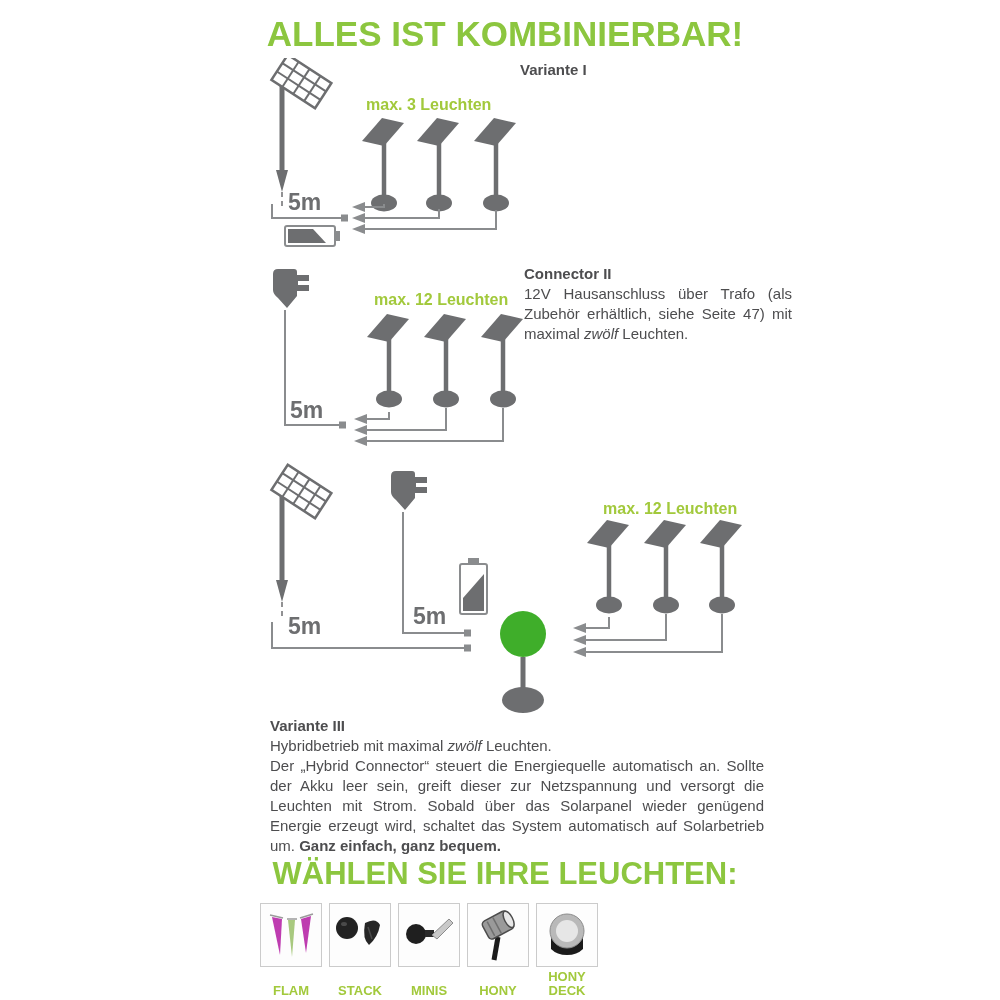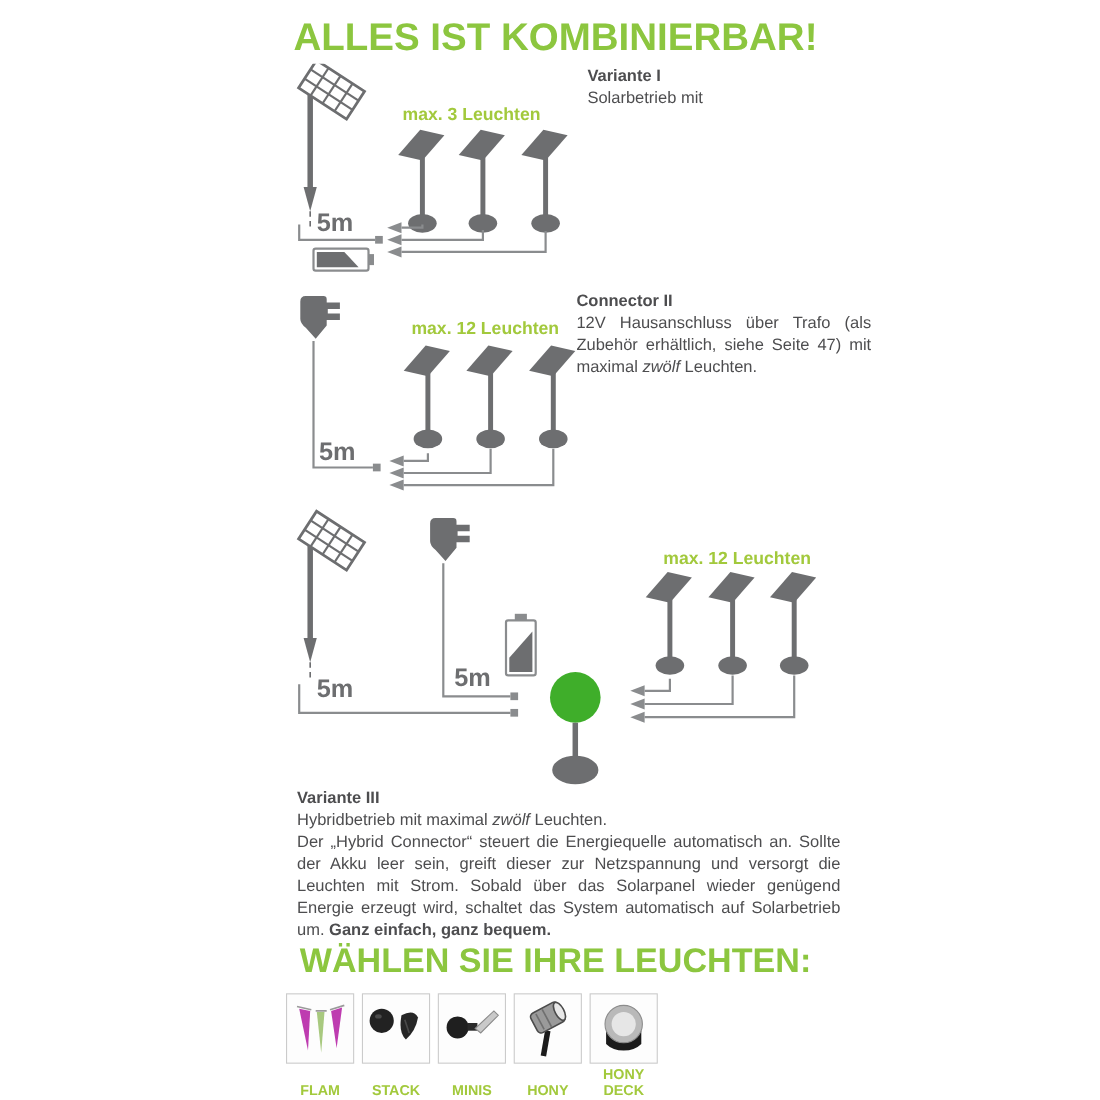--- a/index.html
+++ b/index.html
@@ -73,23 +73,22 @@
       <polyline points="110,171 241,171 241,152"></polyline>
     </g>
     <g fill="#8A8C8E">
       <polygon points="97,149 110,144 110,154"></polygon>
       <polygon points="97,160 110,155 110,165"></polygon>
       <polygon points="97,171 110,166 110,176"></polygon>
     </g>
   </svg>
   <div class="len-label" style="left:288px;top:189px;">5m</div>
   <div class="max-label" style="left:366px;top:96px;">max. 3 Leuchten</div>
-  <div class="vtext" style="left:534px;top:60px;width:245px;">
+  <div class="vtext" style="left:520px;top:60px;width:245px;">
     <div class="vhead">Variante I</div>
-    <div>Solarbetrieb mit</div>
   </div>
 
   <svg class="abs" style="left:255px;top:262px;" width="280" height="195" viewBox="0 0 280 195">
     <defs>
       <g id="lightB">
         <polygon points="-23,14 -3,-9 19,-4 -1,19" fill="#6D6E70"></polygon>
         <line x1="-1" y1="16" x2="-1" y2="72" stroke="#6D6E70" stroke-width="4.5"></line>
         <ellipse cx="-1" cy="76" rx="13" ry="8.5" fill="#6D6E70"></ellipse>
       </g>
     </defs>

